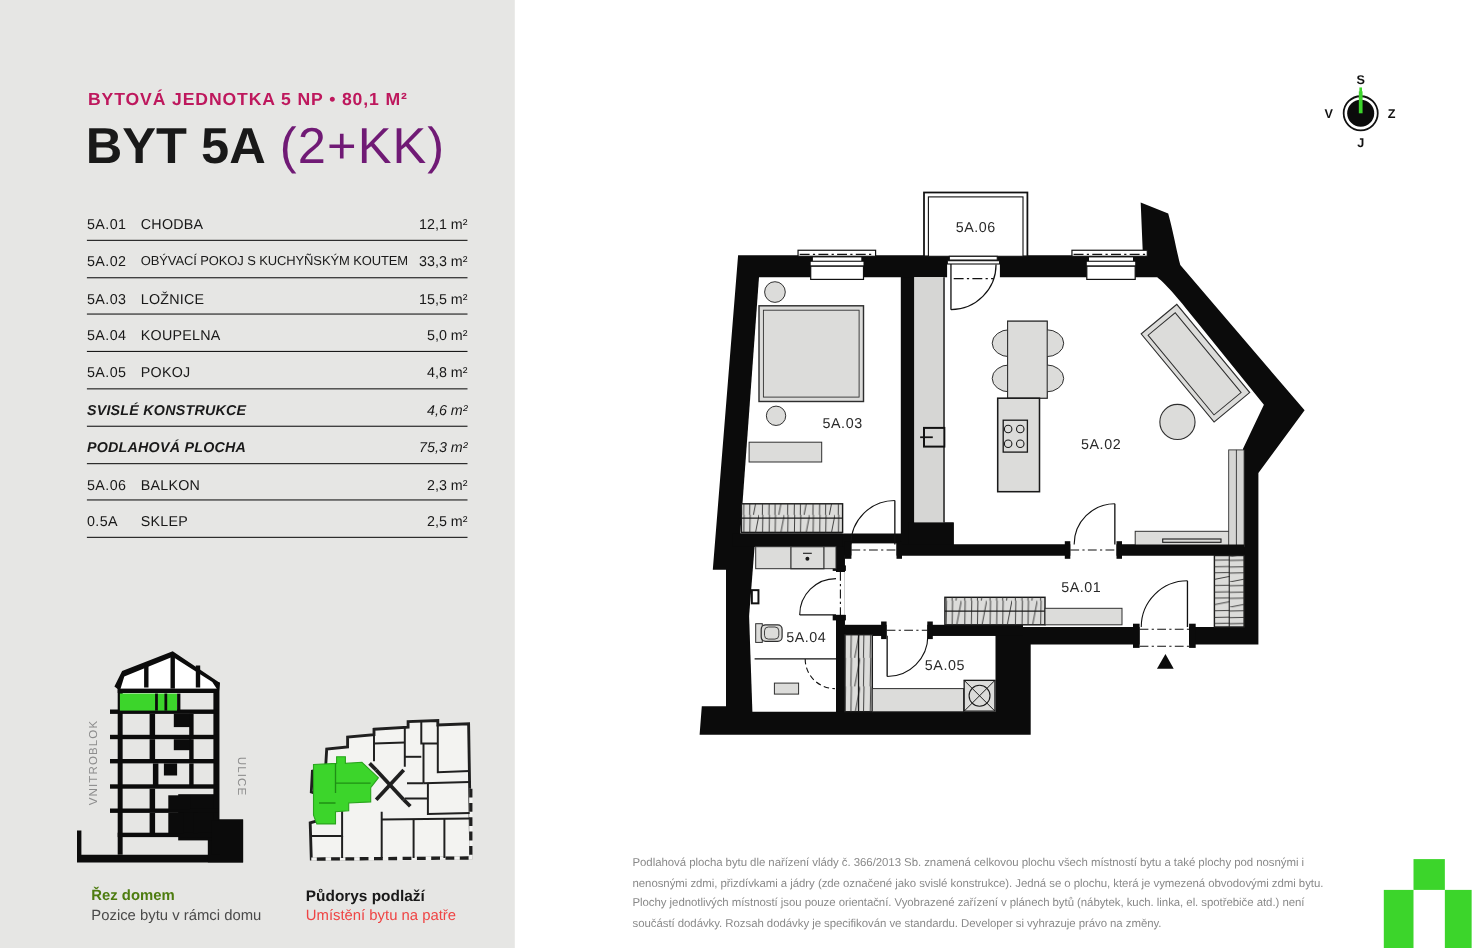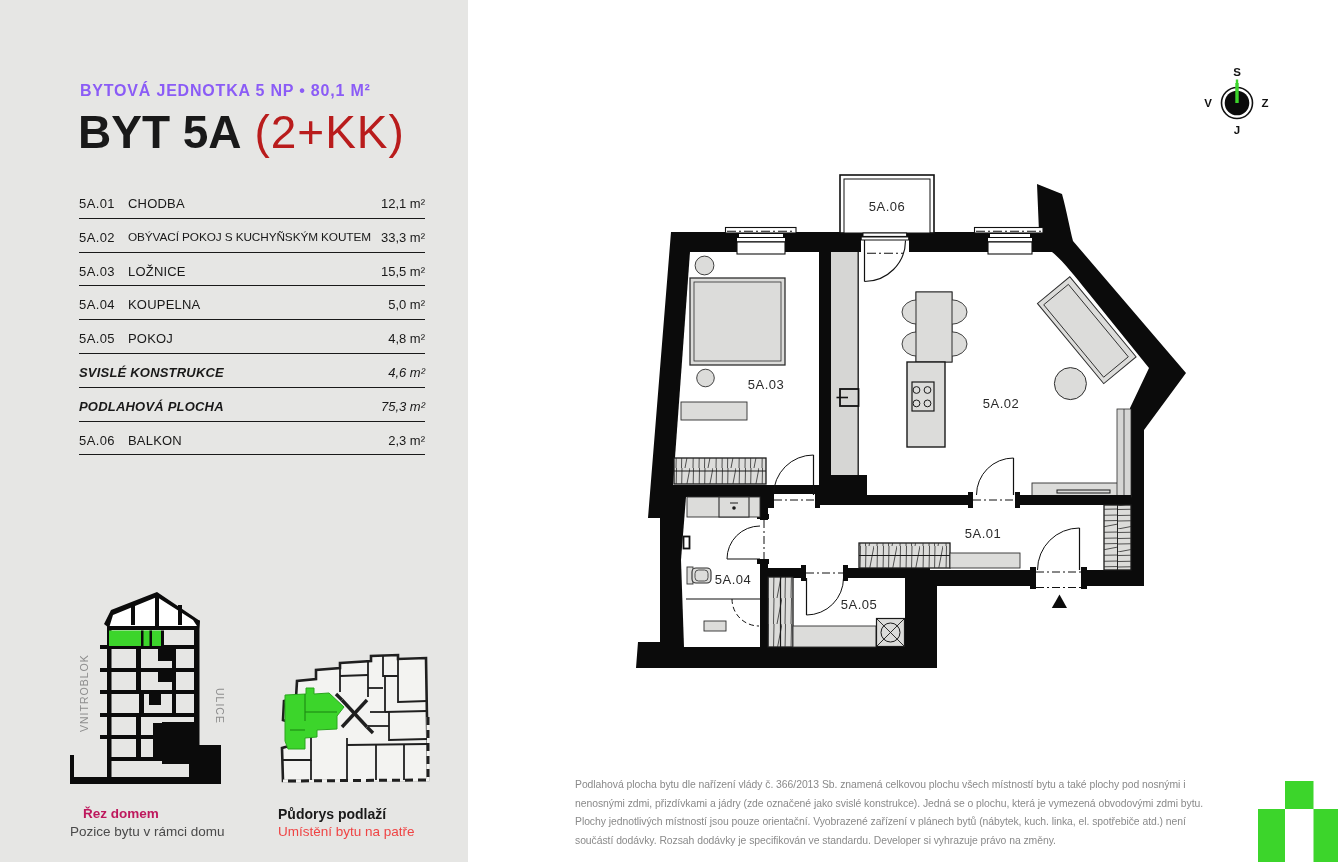--- a/index.html
+++ b/index.html
@@ -1,32 +1,32 @@
 <!DOCTYPE html>
 <html><head>
 <meta charset="utf-8">
 <style>
   html,body{margin:0;padding:0;width:1338px;height:862px;background:#ffffff;overflow:hidden;
     font-family:"Liberation Sans", sans-serif;}
   .abs{position:absolute;}
   #sidebar{position:absolute;left:0;top:0;width:468px;height:862px;background:#e6e6e4;}
-  #smalltitle{position:absolute;left:80px;top:82px;font-size:16px;font-weight:bold;color:#8b5cf6;letter-spacing:0.8px;}
+  #smalltitle{position:absolute;left:80px;top:82px;font-size:16px;font-weight:bold;color:#be185d;letter-spacing:0.8px;}
   #bigtitle{position:absolute;left:78px;top:105px;color:#191919;font-size:46px;}
   #bigtitle .b{font-weight:bold;letter-spacing:0px;}
-  #bigtitle .l{font-weight:normal;color:#b91c1c;letter-spacing:1px;}
+  #bigtitle .l{font-weight:normal;color:#701a75;letter-spacing:1px;}
   #table{position:absolute;left:79px;top:187px;width:346px;font-size:13px;color:#191919;}
   .row{position:relative;height:33.8px;}
   .row .code{position:absolute;left:0;top:9px;letter-spacing:0.4px;}
   .row .name{position:absolute;left:49px;top:9px;letter-spacing:0.2px;white-space:nowrap;}
   .row .val{position:absolute;right:0;top:9px;}
   .row .rule{position:absolute;left:0;right:0;bottom:2px;border-bottom:1.2px solid #191919;}
   .row.bold{font-weight:bold;font-style:italic;}
   .row.bold .name{left:0;}
-  #caps1{position:absolute;left:83px;top:806px;font-size:13.5px;font-weight:bold;color:#be185d;}
-  #caps1s{position:absolute;left:70px;top:824px;font-size:13.5px;color:#4a4a4a;}
+  #caps1{position:absolute;left:83px;top:806px;font-size:13.5px;font-weight:bold;color:#4d7c0f;}
+  #caps1s{position:absolute;left:83px;top:824px;font-size:13.5px;color:#4a4a4a;}
   #caps2{position:absolute;left:278px;top:806px;font-size:14px;font-weight:bold;color:#191919;}
   #caps2s{position:absolute;left:278px;top:824px;font-size:13.5px;color:#ef4444;}
   #footnote{position:absolute;left:575px;top:776px;white-space:nowrap;font-size:10.4px;letter-spacing:-0.05px;line-height:18.6px;color:#8a8a8a;}
   svg text{font-family:"Liberation Sans", sans-serif;}
   *{-webkit-font-smoothing:antialiased;}
 </style>
 </head>
 <body>
 
 <div id="sidebar"></div>
@@ -84,20 +84,26 @@
       <span class="rule"></span>
     </div>
 
   <div class="row">
       <span class="code">5A.06</span>
       <span class="name">BALKON</span>
       <span class="val">2,3 m²</span>
       <span class="rule"></span>
     </div>
 
+  <div class="row">
+      <span class="code">0.5A</span>
+      <span class="name">SKLEP</span>
+      <span class="val">2,5 m²</span>
+      <span class="rule"></span>
+    </div>
 
 </div>
 
 <div id="caps1">Řez domem</div>
 <div id="caps1s">Pozice bytu v rámci domu</div>
 
 <div id="caps2">Půdorys podlaží</div>
 <div id="caps2s">Umístění bytu na patře</div>
 
 <div id="footnote">Podlahová plocha bytu dle nařízení vlády č. 366/2013 Sb. znamená celkovou plochu všech místností bytu a také plochy pod nosnými i<br>nenosnými zdmi, přizdívkami a jádry (zde označené jako svislé konstrukce). Jedná se o plochu, která je vymezená obvodovými zdmi bytu.<br>Plochy jednotlivých místností jsou pouze orientační. Vyobrazené zařízení v plánech bytů (nábytek, kuch. linka, el. spotřebiče atd.) není<br>součástí dodávky. Rozsah dodávky je specifikován ve standardu. Developer si vyhrazuje právo na změny.</div>

